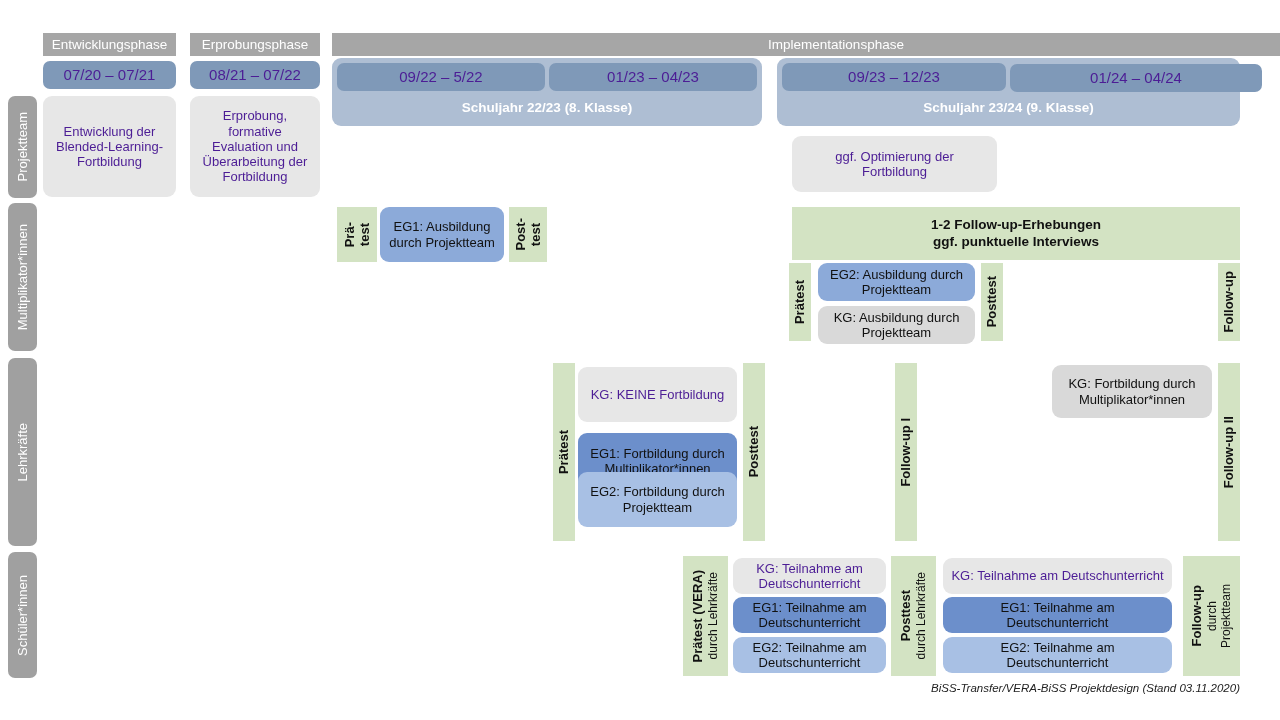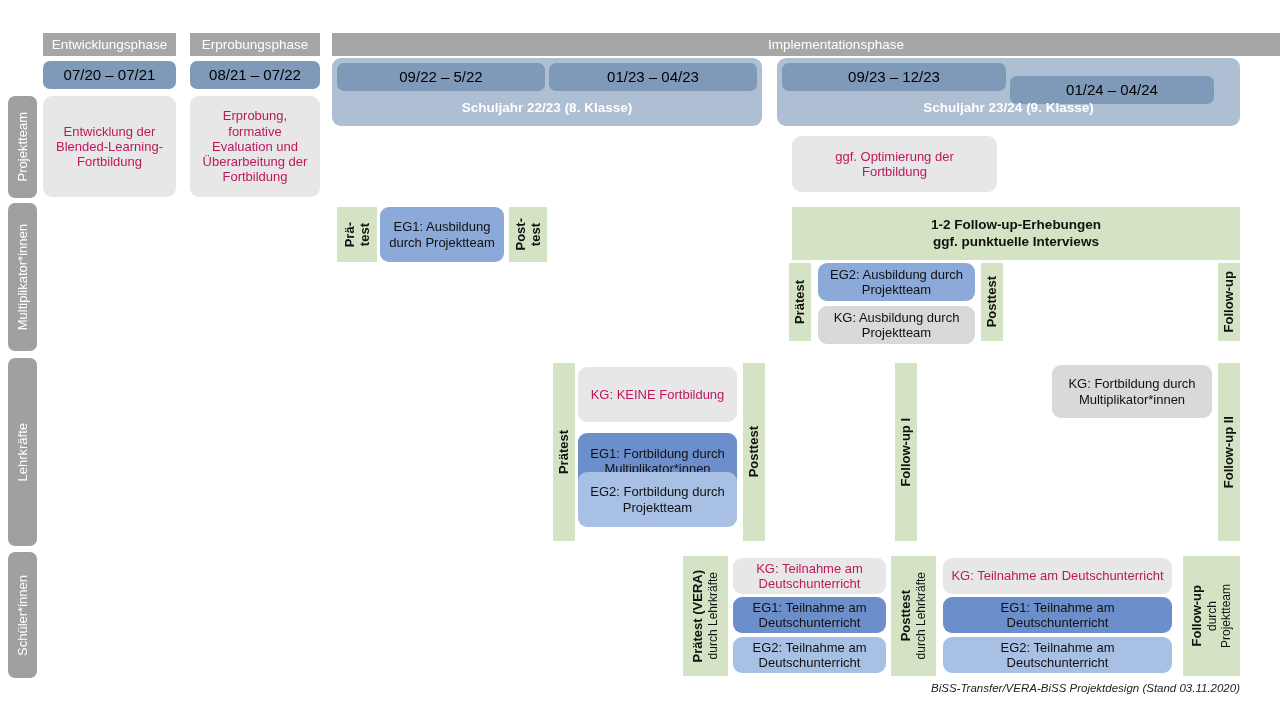--- a/index.html
+++ b/index.html
@@ -33,21 +33,21 @@
   .phase-header {
     background: #A6A6A6;
     color: #ffffff;
     font-size: 13.5px;
     border-radius: 0;
   }
 
   
   .date-pill {
     background: #7F99B8;
-    color: #000000;
+    color: #4c1d95;
     font-size: 15px;
     border-radius: 7px;
     text-align: center;
   }
 
   
   .schuljahr-wrap {
     background: #AEBED3;
     border-radius: 9px;
   }
@@ -65,21 +65,21 @@
     font-size: 13px;
   }
   .vtext {
     writing-mode: vertical-rl;
     transform: rotate(180deg);
     white-space: nowrap;
     line-height: 1.05;
   }
 
   
-  .card-gray   { background: #E7E7E7; border-radius: 9px; color: #be185d; font-size: 13px; }
+  .card-gray   { background: #E7E7E7; border-radius: 9px; color: #4c1d95; font-size: 13px; }
   .card-gray2  { background: #D9D9D9; border-radius: 9px; color: #111; font-size: 13px; }
   .card-blue-1 { background: #8CAAD9; border-radius: 9px; color: #111; font-size: 13px; }
   .card-blue-2 { background: #6C8FCB; border-radius: 9px; color: #111; font-size: 13px; }
   .card-blue-3 { background: #A8C0E4; border-radius: 9px; color: #111; font-size: 13px; }
 
   
   .green      { background: #D3E3C3; color: #111; }
   .green-band { background: #D3E3C3; color: #111; border-radius: 0; }
   .band-label { font-size: 13.5px; font-weight: bold; line-height: 1.25; text-align: center; }
 
@@ -119,21 +119,21 @@
   <div class="abs box date-pill" style="left:190px; top:61px; width:130px; height:28px;">08/21 – 07/22</div>
 
   <div class="abs schuljahr-wrap" style="left:332px; top:58px; width:430px; height:68px;">
     <div class="abs box date-pill" style="left:5px; top:5px; width:208px; height:28px;">09/22 – 5/22</div>
     <div class="abs box date-pill" style="left:217px; top:5px; width:208px; height:28px;">01/23 – 04/23</div>
     <div class="abs box schuljahr-label" style="left:0px; top:36px; width:430px; height:28px;">Schuljahr 22/23 (8. Klasse)</div>
   </div>
 
   <div class="abs schuljahr-wrap" style="left:777px; top:58px; width:463px; height:68px;">
     <div class="abs box date-pill" style="left:5px; top:5px; width:224px; height:28px;">09/23 – 12/23</div>
-    <div class="abs box date-pill" style="left:233px; top:18px; width:204px; height:28px;">01/24 – 04/24</div>
+    <div class="abs box date-pill" style="left:233px; top:6px; width:252px; height:28px;">01/24 – 04/24</div>
     <div class="abs box schuljahr-label" style="left:0px; top:36px; width:463px; height:28px;">Schuljahr 23/24 (9. Klasse)</div>
   </div>
 
   <div class="abs box rowlabel" style="left:8px; top:96px; width:29px; height:102px;">
     <span class="vtext">Projektteam</span>
   </div>
 
   <div class="abs box rowlabel" style="left:8px; top:203px; width:29px; height:148px;">
     <span class="vtext">Multiplikator*innen</span>
   </div>

